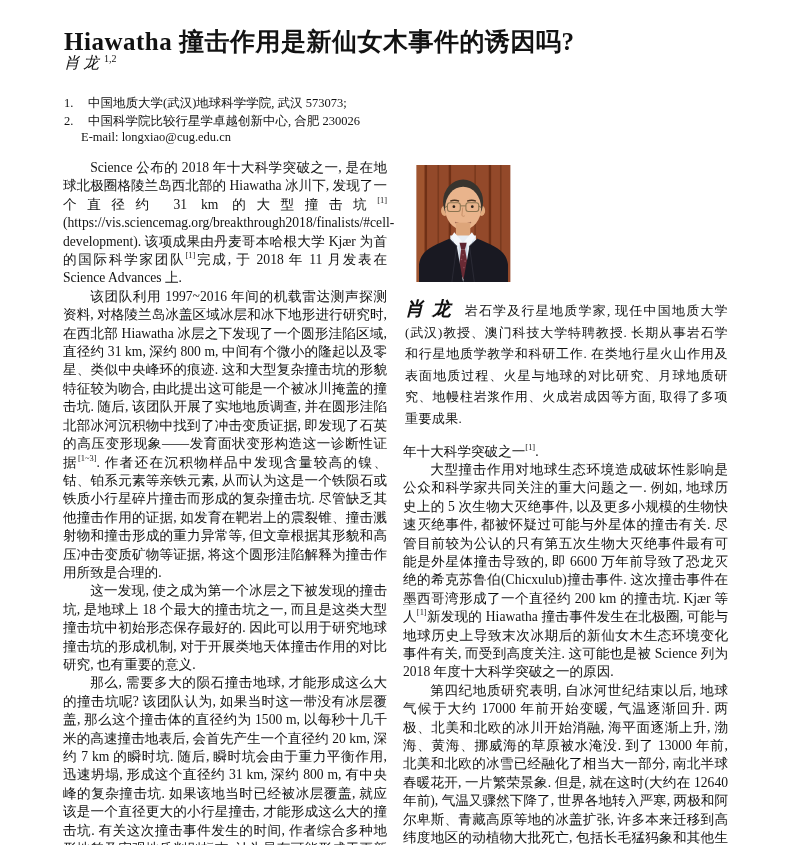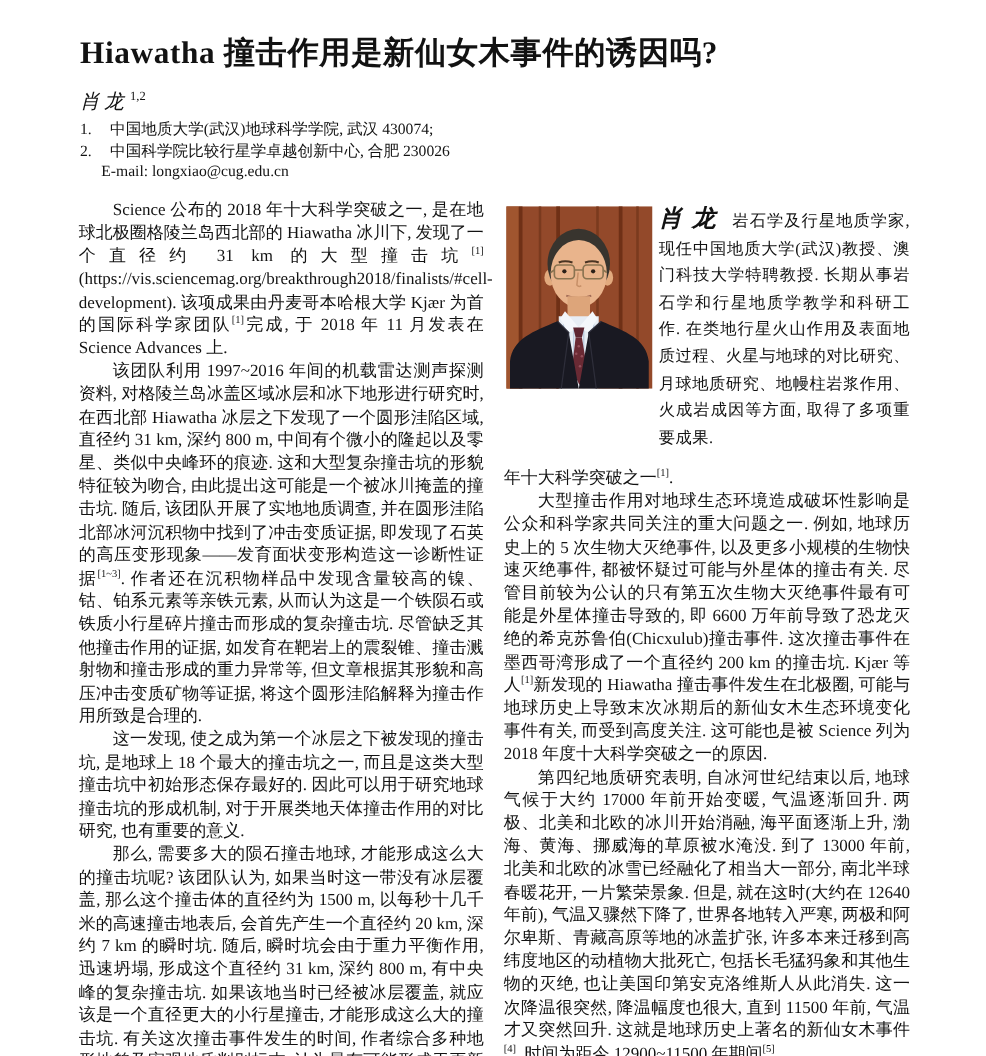--- a/index.html
+++ b/index.html
@@ -4,54 +4,54 @@
 <style>
   html,body{margin:0;padding:0;background:#ffffff;}
   .page{
     position:relative;width:789px;height:845px;background:#ffffff;overflow:hidden;
     font-family:"Liberation Serif","DejaVu Serif",serif;color:#121212;
   }
   .title{
     position:absolute;left:64px;top:8px;width:700px;
     font-size:25px;font-weight:700;letter-spacing:.5px;white-space:nowrap;
   }
-  .author-line{position:absolute;left:64px;top:71px;font-size:16px;}
+  .author-line{position:absolute;left:64px;top:53px;font-size:16px;}
   .author-name{letter-spacing:3px;font-style:italic;}
   .author-sup{font-size:10px;vertical-align:super;margin-left:2px;font-style:normal;}
   .affil{position:absolute;left:64px;top:95px;font-size:12.5px;line-height:17.5px;}
   .affil-row{display:flex;}
   .affil-num{width:24px;flex:0 0 24px;}
   .email{position:absolute;left:81px;top:130px;font-size:12.5px;}
   .col{position:absolute;top:159px;font-size:13.6px;line-height:18.4px;text-align:justify;}
   .col-left{left:63px;width:324px;}
   .col-right{left:403px;width:325px;}
   .col p{margin:0;padding:0;}
   .ind{text-indent:2em;}
   sup{font-size:.62em;line-height:0;vertical-align:super;}
   .it{}
-  .bio-box{display:flex;gap:5px;margin:6px 0 13px 2px;}
+  .bio-box{display:flex;gap:16px;margin:6px 0 13px 2px;flex-direction:column;}
   .photo{flex:0 0 117px;width:117px;height:146px;display:block;}
   .bio-text{font-size:13px;line-height:21.6px;text-align:justify;letter-spacing:.4px;margin:0;}
   .bio-name{font-weight:700;font-size:19px;letter-spacing:7px;margin-right:6px;font-style:italic;}
 </style>
 </head>
 <body>
 
 <div class="page">
 
   <h1 class="title">Hiawatha 撞击作用是新仙女木事件的诱因吗?</h1>
 
   <div class="author-line">
     <span class="author-name">肖龙</span><sup class="author-sup">1,2</sup>
   </div>
 
   <div class="affil">
     <div class="affil-row">
       <span class="affil-num">1.</span>
-      <span>中国地质大学(武汉)地球科学学院, 武汉 430074;</span>
+      <span>中国地质大学(武汉)地球科学学院, 武汉 573073;</span>
     </div>
     <div class="affil-row">
       <span class="affil-num">2.</span>
       <span>中国科学院比较行星学卓越创新中心, 合肥 230026</span>
     </div>
   </div>
 
   <div class="email">
     <span>E-mail:</span>
     <span>longxiao@cug.edu.cn</span>

